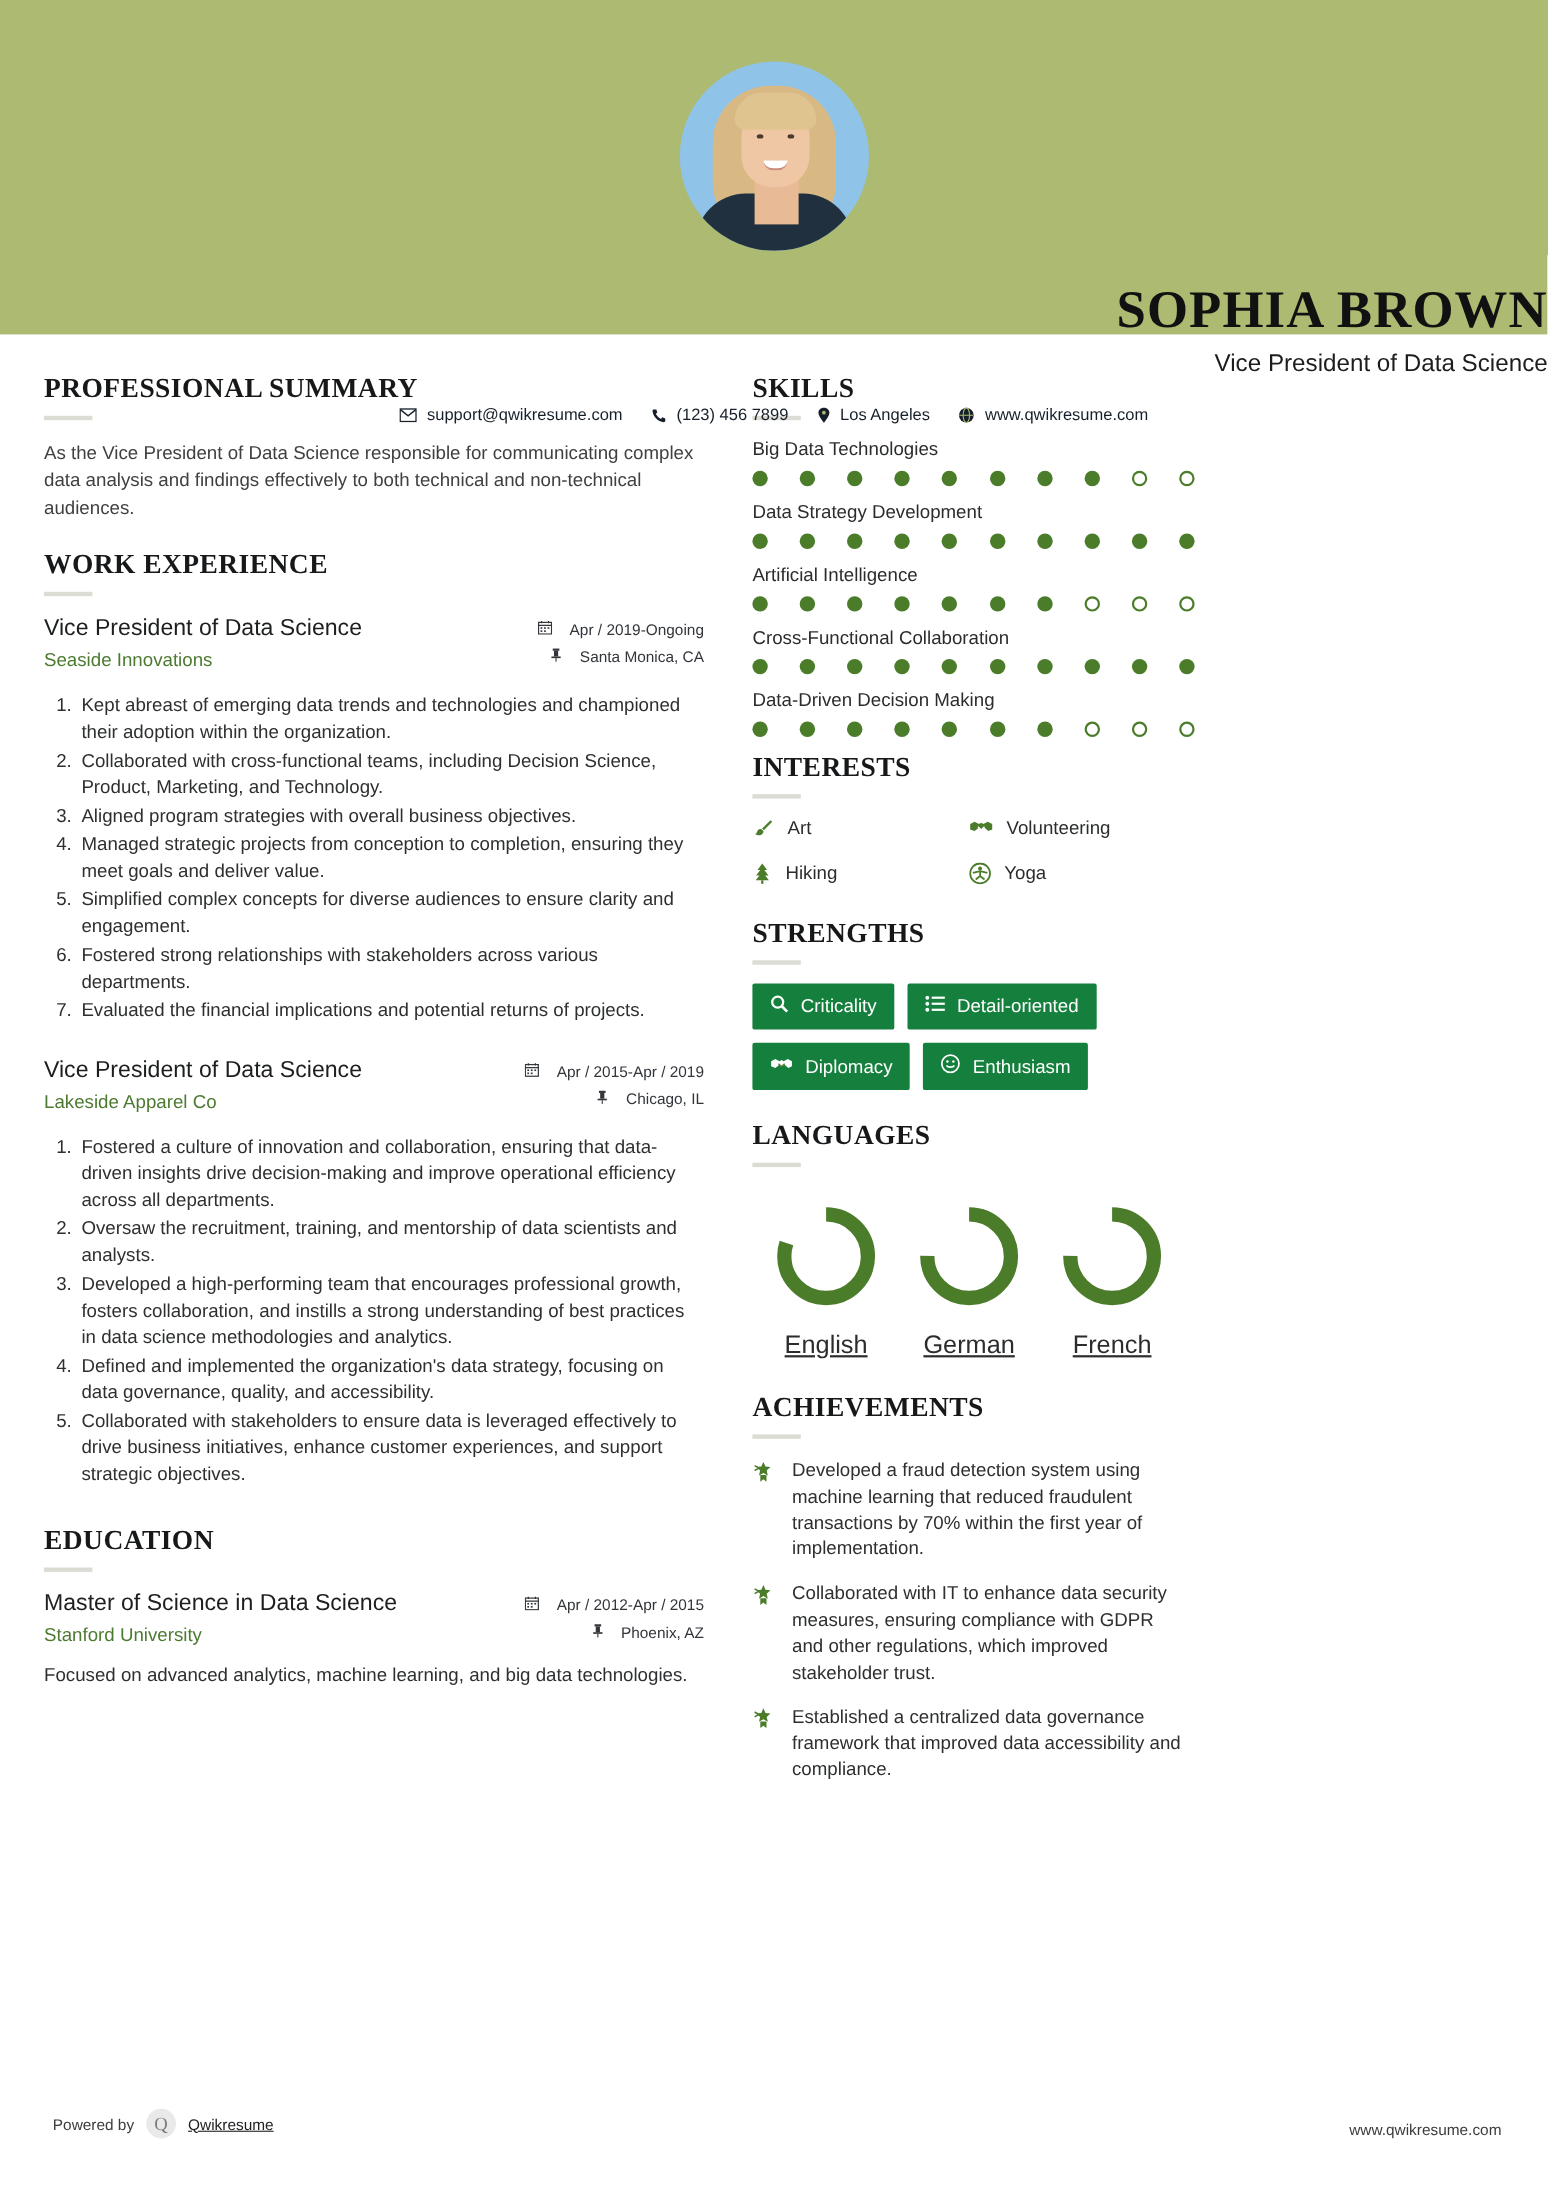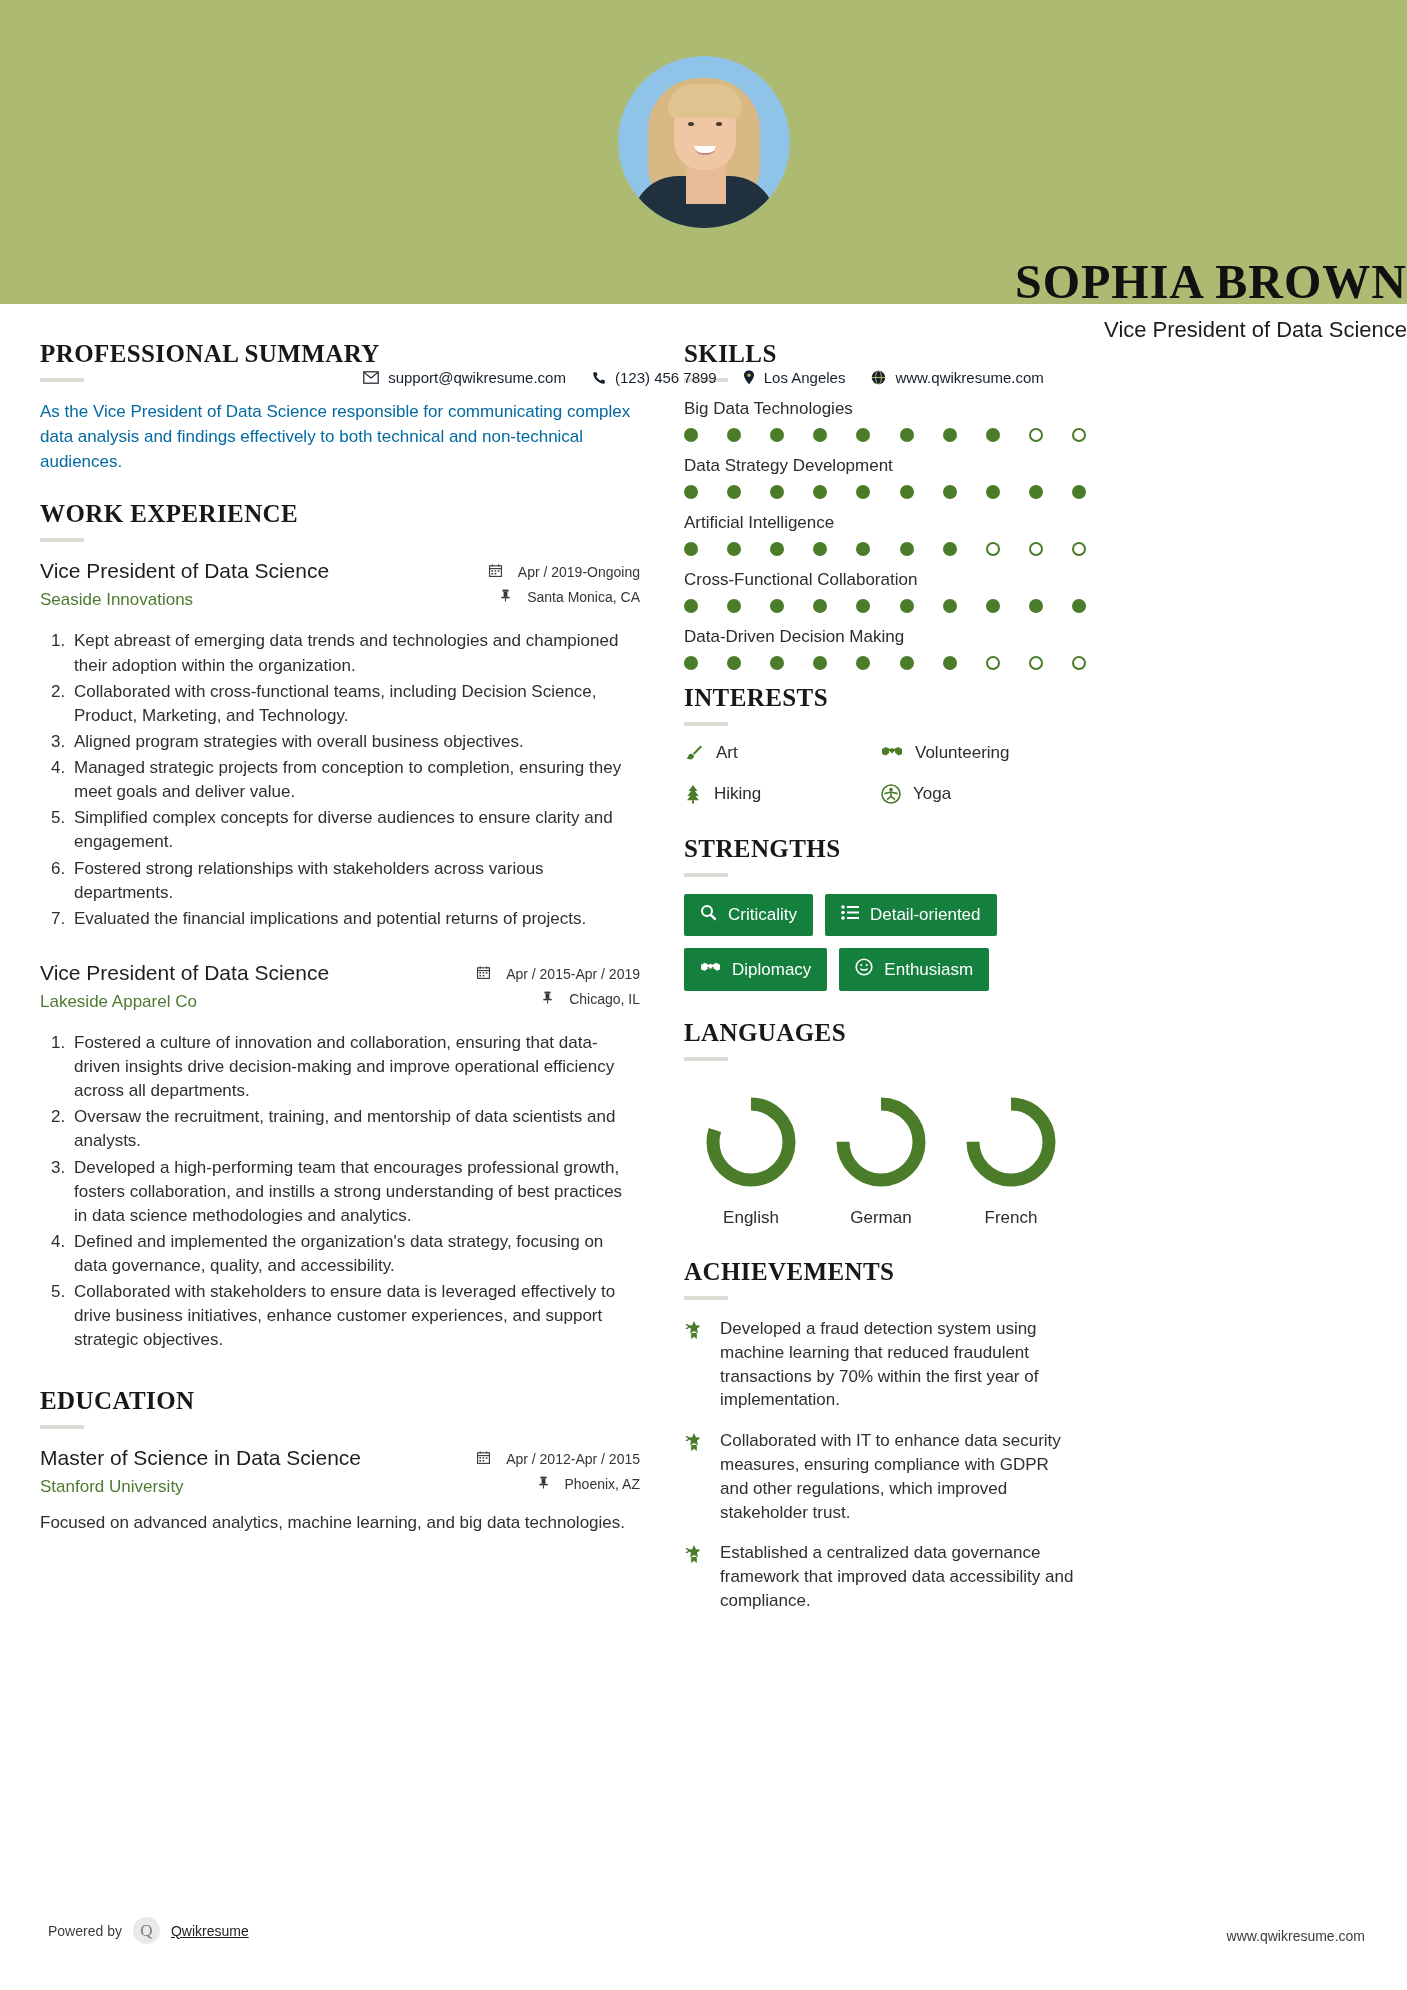--- a/index.html
+++ b/index.html
@@ -127,21 +127,21 @@
     width: 44px;
     height: 4px;
     background: #dcdcd4;
     margin-top: 10px;
     margin-bottom: 17px;
   }
 
   .summary-text {
     font-size: 17px;
     line-height: 1.48;
-    color: #0369a1;
+    color: #404040;
   }
 
   .job { margin-top: 6px; }
   .job-head {
     display: flex;
     justify-content: space-between;
     align-items: flex-start;
   }
   .job-title {
     font-size: 21px;
@@ -235,23 +235,24 @@
   }
 
   
   .langs {
     display: flex;
     justify-content: space-between;
     padding: 14px 6px 0 6px;
   }
   .lang { text-align: center; width: 122px; }
   .lang-label {
-    font-size: 17px;
+    font-size: 23px;
     color: #2a2c2e;
     margin-top: 12px;
+    text-decoration: underline;
   }
 
   
   .ach {
     display: flex;
     gap: 14px;
     margin-bottom: 17px;
   }
   .ach-text {
     font-size: 17px;

